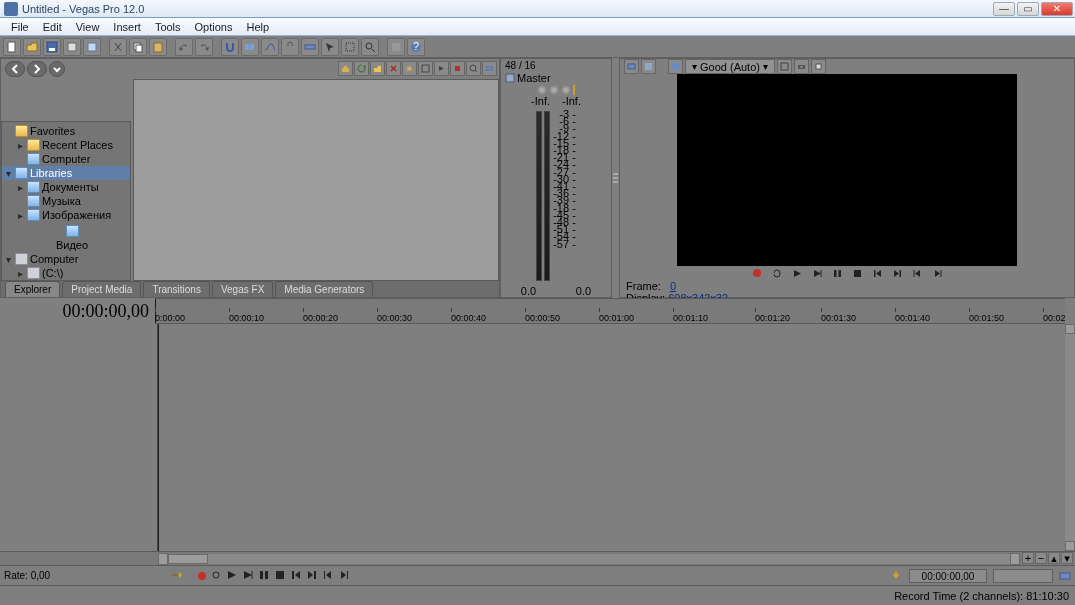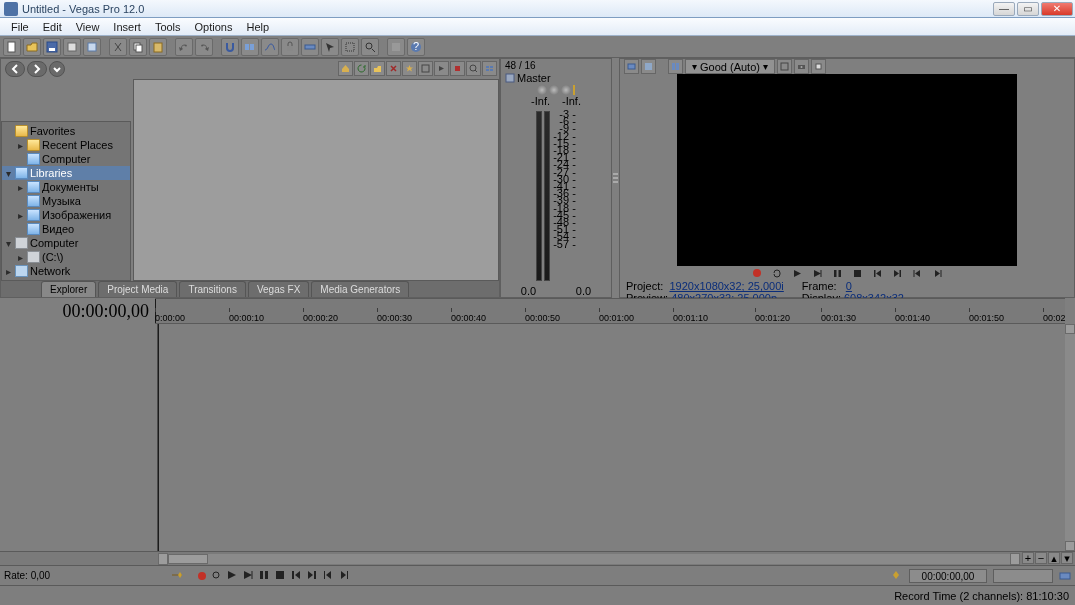--- a/index.html
+++ b/index.html
@@ -41,21 +41,21 @@
   .tree-item .exp { width:9px; text-align:center; color:#2b2b2b; font-size:10px;}
   .tree-item .ficon { width:13px; height:12px; }
   .folder-yellow{background:linear-gradient(#ffe89a,#e9b94a); border:1px solid #b88f2d; border-radius:1px;}
   .folder-lib{background:linear-gradient(#c9e3ff,#7fb4e8); border:1px solid #5a8bc0;}
   .folder-disk{background:#cfd3d8; border:1px solid #8a8f95;}
   .folder-net{background:#bcd6ef; border:1px solid #6a93bb;}
   .tree-item.selected{ background:#5f7fa8; color:#fff;}
   .file-pane{ flex:1; background:#9d9d9d; border:1px solid #5a5a5a; margin-left:2px;}
   .panel-tabs{ height:16px; background:#6d6d6d; display:flex; align-items:flex-end; padding-left:4px; gap:2px;}
   .ptab{ padding:2px 8px; background:#6d6d6d; color:#ddd; font-size:10px; border:1px solid #555; border-bottom:none; border-radius:3px 3px 0 0;}
-  .ptab.active{ background:#888; color:#000;margin-left:36px;}
+  .ptab.active{ background:#888; color:#000;}
 
   
   .mixer { width:112px; background:#7f7f7f; border:1px solid #5f5f5f; display:flex; flex-direction:column;}
   .mixer-head{height:18px; display:flex; align-items:center; gap:2px; padding:0 4px; font-size:10px; color:#000;}
   .mixer-toolbar{height:14px; display:flex; align-items:center; justify-content:center; gap:2px; padding:0 2px;}
   .mix-knob{width:10px;height:10px;border-radius:50%;background:radial-gradient(#bbb,#666);}
   .meter-area{flex:1; display:flex; justify-content:center; align-items:flex-start; padding:4px 0;}
   .meter-col{display:flex; flex-direction:column; align-items:flex-end; gap:0; font-size:8px; color:#000; line-height:7.2px;}
   .meter-bars{display:flex; gap:2px; margin-right:3px;}
   .meter-bar{width:6px; height:170px; background:linear-gradient(#2a2a2a,#1a1a1a); border:1px solid #444;}
@@ -366,21 +366,21 @@
           <div class="tree-item" style="padding-left: 14px;">
             <span class="exp"></span>
             <span class="ficon folder-lib"></span>
             <span>Музыка</span>
           </div>
           <div class="tree-item" style="padding-left: 14px;">
             <span class="exp">▸</span>
             <span class="ficon folder-lib"></span>
             <span>Изображения</span>
           </div>
-          <div class="tree-item" style="padding-left: 14px;">
+          <div class="tree-item" style="padding-left: 14px; flex-direction: column;">
             <span class="exp"></span>
             <span class="ficon folder-lib"></span>
             <span>Видео</span>
           </div>
           <div class="tree-item" style="padding-left: 2px;">
             <span class="exp">▾</span>
             <span class="ficon folder-disk"></span>
             <span>Computer</span>
           </div>
           <div class="tree-item" style="padding-left: 14px;">
@@ -555,24 +555,20 @@
         </div>
       <div class="tbtn">
           <svg viewBox="0 0 11 11">
             <path d="M3 2l5 3.5L3 9z"></path>
             <rect x="8.5" y="2" width="1" height="7"></rect>
           </svg>
         </div>
     </div>
     <div class="preview-info">
       <div class="col">
-        <div class="row"><span class="lbl">Project:</span>&nbsp;&nbsp;<span class="val">1920x1080x32; 25,000i</span></div>
-        <div class="row"><span class="lbl">Preview:</span>&nbsp;<span class="val">480x270x32; 25,000p</span></div>
-      </div>
-      <div class="col">
         <div class="row"><span class="lbl">Frame:</span>&nbsp;&nbsp;&nbsp;<span class="val">0</span></div>
         <div class="row"><span class="lbl">Display:</span>&nbsp;<span class="val">608x342x32</span></div>
       </div>
     </div>
   </div>
 </div>
 
 <div class="timeline-area">
   <div class="tl-header">
     <div class="tc">00:00:00,00</div>

